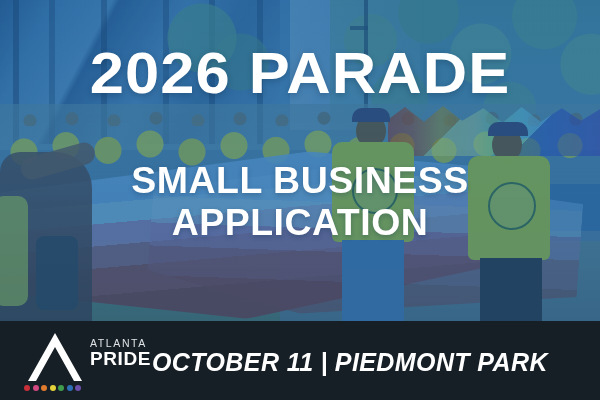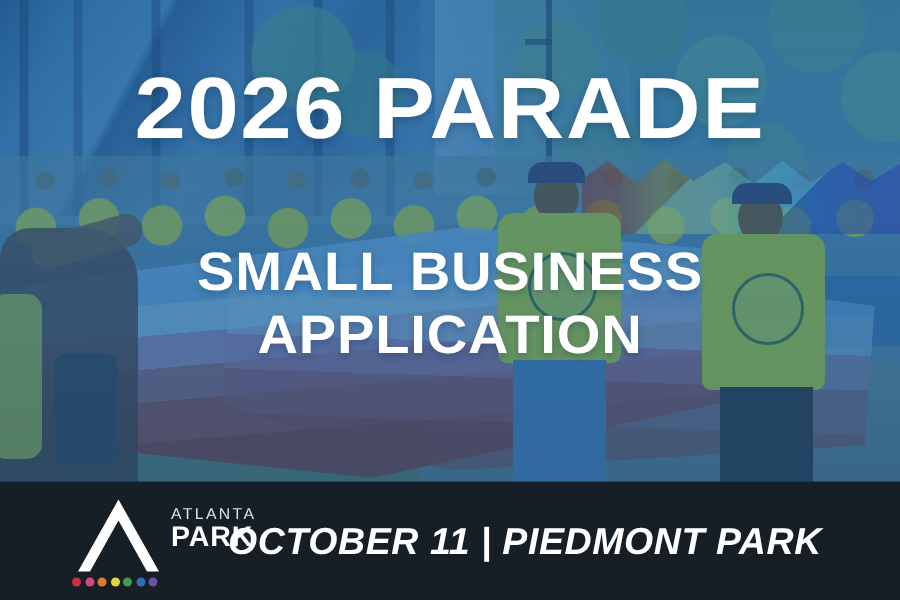--- a/index.html
+++ b/index.html
@@ -287,21 +287,21 @@
 
   
   .footer {
     position: absolute;
     left: 0; top: 321px;
     width: 600px; height: 79px;
     background: #171f26;
   }
   .logo {
     position: absolute;
-    left: 44px; top: 8px;
+    left: 20px; top: 8px;
     width: 120px; height: 66px;
   }
   .logo-a {
     position: absolute;
     left: 4px; top: 2px;
     width: 62px; height: 52px;
   }
   .logo-word {
     position: absolute;
     left: 70px; top: 8px;
@@ -404,21 +404,21 @@
   </div>
 
   <div class="footer">
 
     <div class="logo">
       <svg class="logo-a" viewBox="0 0 62 52">
         <path d="M31 2 L58 50 L50 50 L31 16 L12 50 L4 50 Z" fill="#ffffff"></path>
       </svg>
       <div class="logo-word">
         <div class="logo-atlanta">ATLANTA</div>
-        <div class="logo-pride">PARK</div>
+        <div class="logo-pride">PRIDE</div>
       </div>
       <div class="logo-dots">
         <i style="background:#c9303a"></i>
         <i style="background:#d1477f"></i>
         <i style="background:#e07b2e"></i>
         <i style="background:#e3d23a"></i>
         <i style="background:#3f9e4d"></i>
         <i style="background:#2f6fb5"></i>
         <i style="background:#6b4fa8"></i>
       </div>

